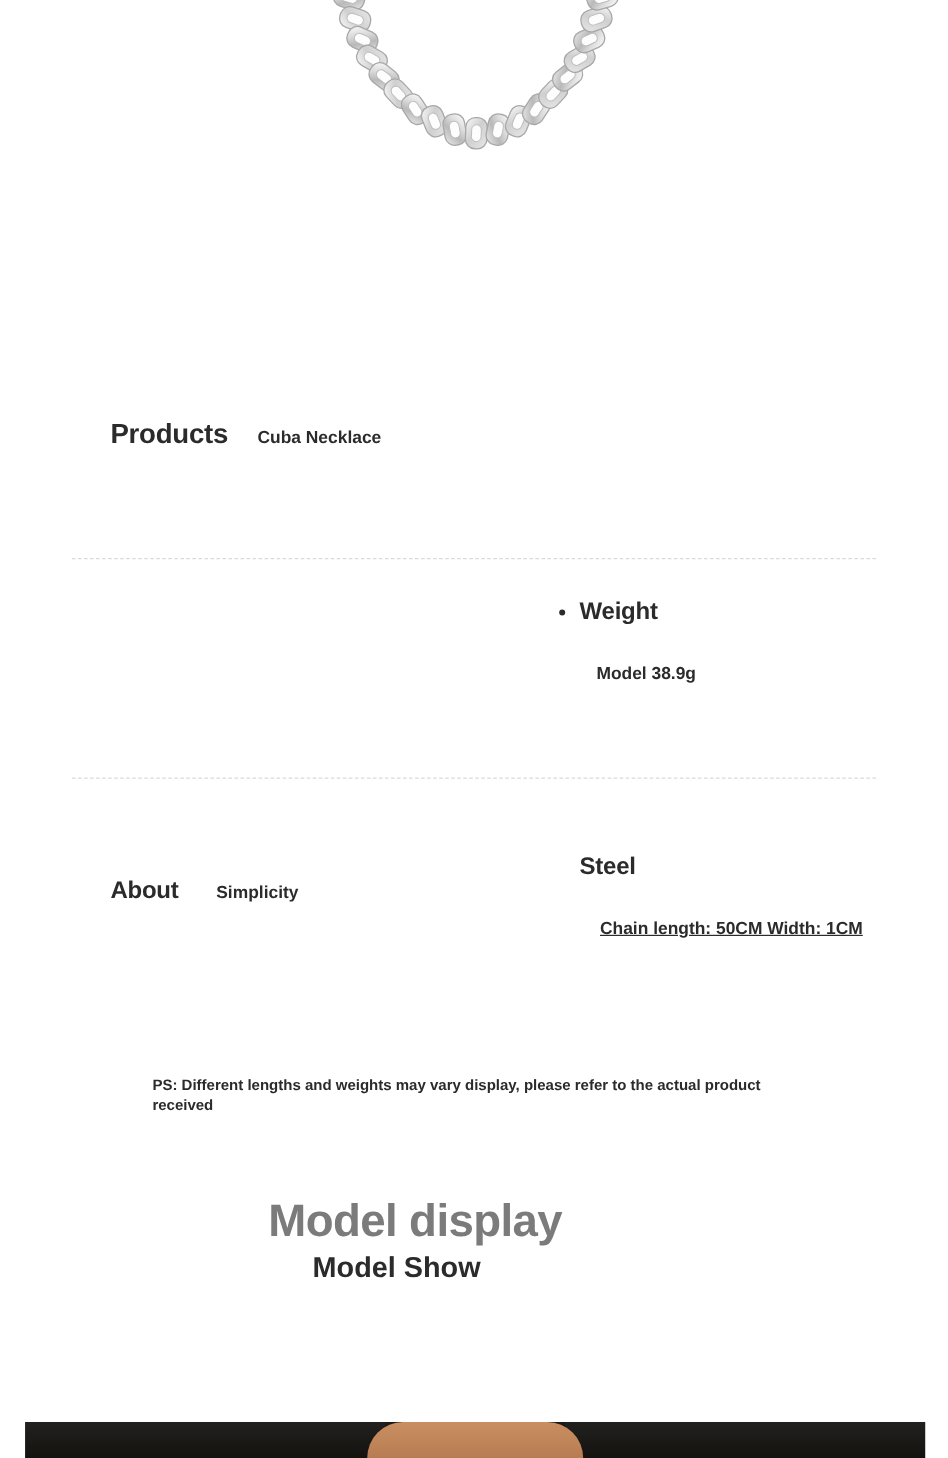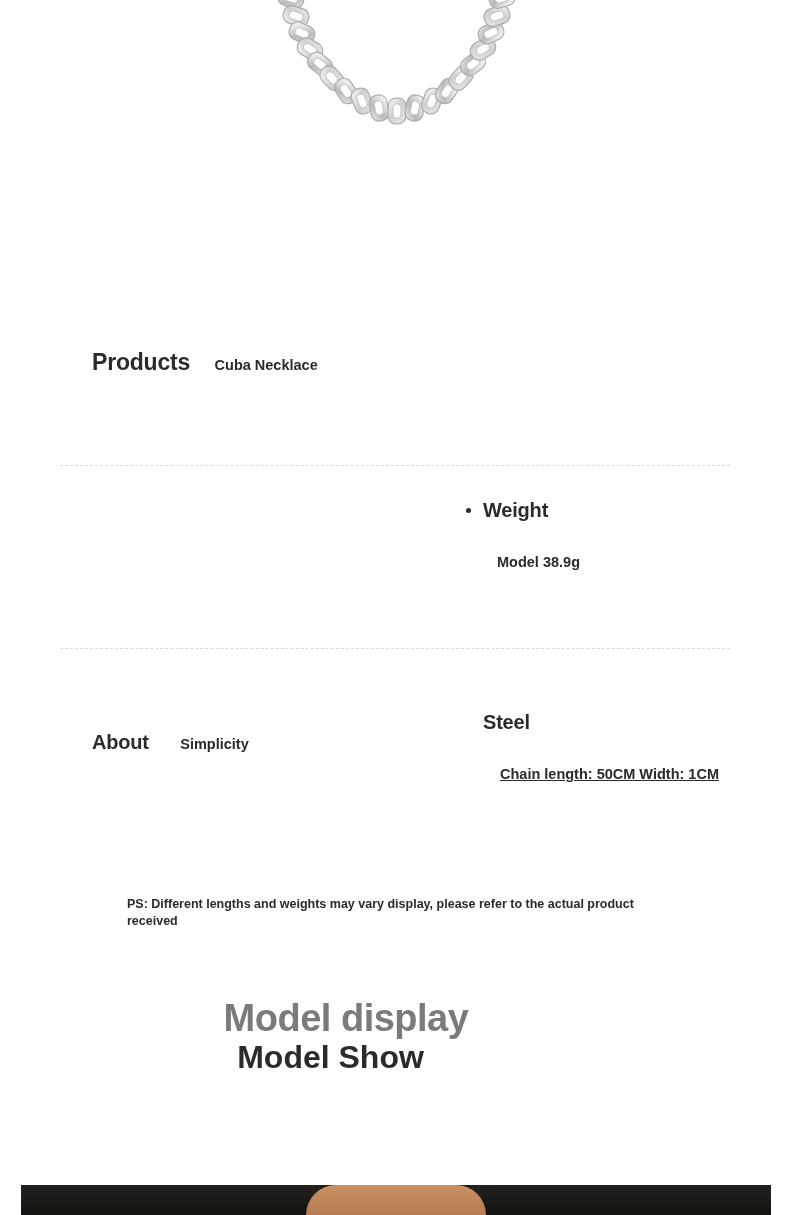--- a/index.html
+++ b/index.html
@@ -135,21 +135,21 @@
     letter-spacing: -0.5px;
     line-height: 46px;
     margin-top: 15px;
   }
   .model-show {
     position: absolute;
     left: 0;
     top: 1040px;
     width: 661px;
     text-align: center;
-    font-size: 32px;
+    font-size: 24px;
     font-weight: bold;
     color: #2b2b2b;
     line-height: 34px;
   }
 
   
   .model-photo {
     position: absolute;
     left: 21px;
     top: 1185px;

